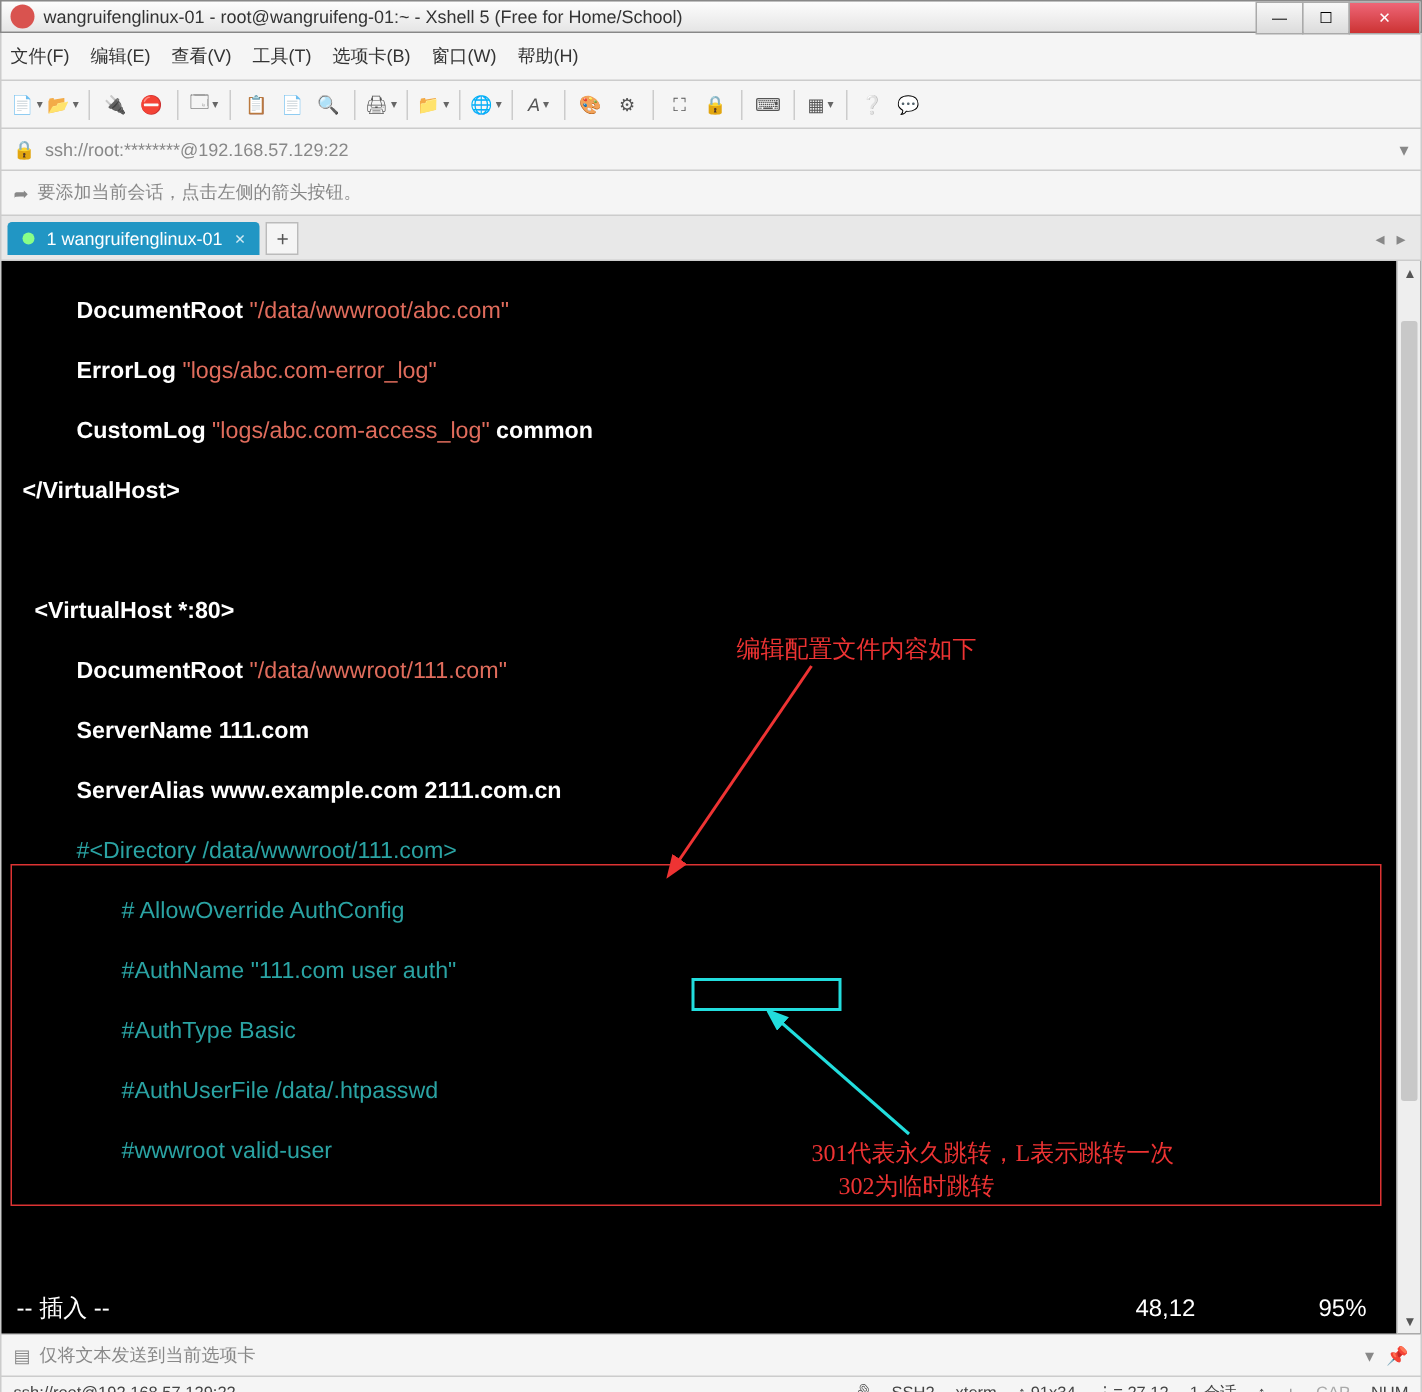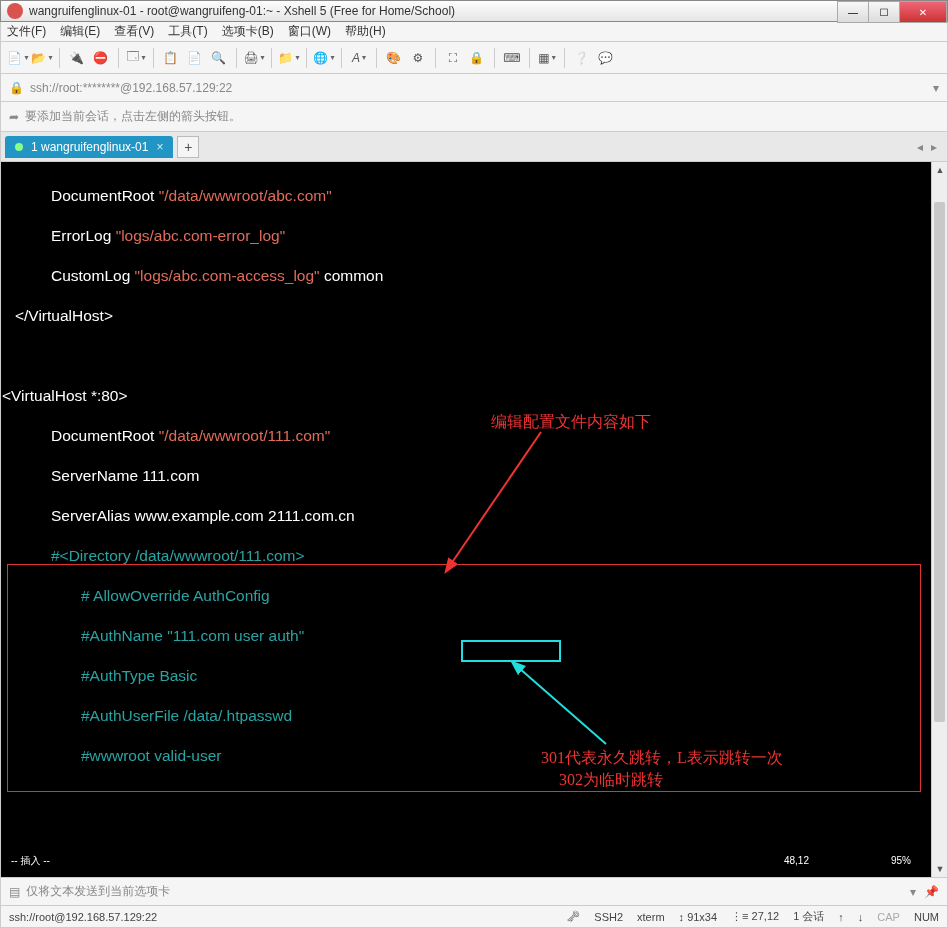--- a/index.html
+++ b/index.html
@@ -5,21 +5,21 @@
 * { margin: 0; padding: 0; box-sizing: border-box; font-family: "Microsoft YaHei", "SimSun", sans-serif; }
 body { width: 948px; height: 928px; background: #f0f0f0; overflow: hidden; font-size: 12px; }
 
 .titlebar { height: 22px; background: linear-gradient(#fdfdfd, #e5e5e5); border: 1px solid #888; display: flex; align-items: center; padding: 0 0 0 6px; }
 .titlebar .app-icon { width: 16px; height: 16px; background: #d9534f; border-radius: 50%; margin-right: 6px; }
 .titlebar .title-text { flex: 1; color: #333; font-size: 12px; }
 .win-controls { display: flex; height: 100%; }
 .win-btn { width: 32px; height: 22px; display: flex; align-items: center; justify-content: center; border: 1px solid #aaa; background: linear-gradient(#f8f8f8,#dcdcdc); margin-left: -1px; font-size: 10px; }
 .win-close { background: linear-gradient(#e67,#c33); color: #fff; width: 48px; border-top-right-radius: 0; }
 
-.menubar { height: 20px; background: #f5f5f5; border: 1px solid #ccc; border-top: none; display: flex; align-items: center; padding: 0 6px; gap: 14px; color: #333; }
+.menubar { height: 32px; background: #f5f5f5; border: 1px solid #ccc; border-top: none; display: flex; align-items: center; padding: 0 6px; gap: 14px; color: #333; }
 .menubar span { cursor: default; }
 
 .toolbar { height: 32px; background: #f5f5f5; border: 1px solid #ccc; border-top: none; display: flex; align-items: center; padding: 0 8px; gap: 6px; }
 .toolbar .tb-icon { width: 18px; height: 18px; display: inline-flex; align-items: center; justify-content: center; color: #555; }
 .toolbar .sep { width: 1px; height: 20px; background: #ccc; margin: 0 2px; }
 .dd::after { content: "▾"; font-size: 8px; margin-left: 2px; color: #666; }
 
 .addressbar { height: 28px; background: #f5f5f5; border: 1px solid #ccc; border-top: none; display: flex; align-items: center; padding: 0 8px; color: #888; gap: 6px; }
 .addressbar .lock { font-size: 12px; }
 
@@ -29,33 +29,33 @@
 .tab { background: #2196c4; color: #fff; border-radius: 3px 3px 0 0; padding: 4px 10px; display: flex; align-items: center; gap: 8px; font-size: 12px; }
 .tab-dot { width: 8px; height: 8px; background: #8f8; border-radius: 50%; }
 .tab-close { font-size: 12px; opacity: 0.8; }
 .tab-add { margin-left: 4px; width: 22px; height: 22px; border: 1px solid #bbb; background: #f5f5f5; display: flex; align-items: center; justify-content: center; font-size: 14px; color: #555; }
 .tabs-right { margin-left: auto; color: #888; display: flex; gap: 8px; padding-right: 6px; }
 
 .terminal-wrap { position: relative; border: 1px solid #ccc; border-top: none; height: 716px; background: #000; }
 .terminal { font-family: "Consolas","Courier New",monospace; font-size: 15.5px; line-height: 20px; color: #fff; padding: 4px 0 0 0; white-space: pre; position: relative; height: 100%; overflow: hidden; }
 .indent1 { padding-left: 50px; display: block; }
 .indent2 { padding-left: 80px; display: block; }
-.c-white { color: #fff; }
+.c-white { color: #fff; font-weight: bold; }
 .c-red { color: #e06c5c; }
 .c-tealblue { color: #2aa3a3; }
 
 .red-box { position: absolute; border: 1px solid #d33; pointer-events: none; }
 .cyan-box { position: absolute; border: 2px solid #2dd; pointer-events: none; }
 .anno-text { position: absolute; color: #e33; font-family: "SimSun","Microsoft YaHei"; font-size: 16px; pointer-events: none; }
 
 .scrollbar { position: absolute; right: 0; top: 0; width: 16px; height: 100%; background: #eee; border-left: 1px solid #ccc; }
 .scroll-thumb { position: absolute; left: 2px; right: 2px; top: 40px; height: 520px; background: #c8c8c8; border-radius: 2px; }
 .scroll-arrow { position: absolute; left: 0; width: 16px; height: 16px; display: flex; align-items: center; justify-content: center; font-size: 9px; color: #555; }
 
-.status-line-last { position: absolute; bottom: 6px; left: 0; right: 16px; color: #fff; font-family: Consolas,monospace; font-size: 10px; display: flex; }
+.status-line-last { position: absolute; bottom: 6px; left: 0; right: 16px; color: #fff; font-family: Consolas,monospace; font-size: 16px; display: flex; }
 
 .sendbar { height: 28px; background: #f5f5f5; border: 1px solid #ccc; border-top: none; display: flex; align-items: center; padding: 0 8px; color: #888; gap: 6px; }
 .sendbar-right { margin-left: auto; display: flex; gap: 8px; color: #888; }
 
 .statusbar { height: 22px; background: #f5f5f5; border: 1px solid #ccc; border-top: none; display: flex; align-items: center; padding: 0 8px; color: #444; font-size: 11px; }
 .statusbar .right { margin-left: auto; display: flex; gap: 14px; align-items: center; }
 
 svg.arrow { position: absolute; pointer-events: none; }
 </style>
 </head>
@@ -142,21 +142,21 @@
   </div>
 </div>
 
 <div class="terminal-wrap">
   <div class="terminal">
 <span class="indent1"><span class="c-white">DocumentRoot </span><span class="c-red">"/data/wwwroot/abc.com"</span></span>
 <span class="indent1"><span class="c-white">ErrorLog </span><span class="c-red">"logs/abc.com-error_log"</span></span>
 <span class="indent1"><span class="c-white">CustomLog </span><span class="c-red">"logs/abc.com-access_log"</span><span class="c-white"> common</span></span>
 <span class="c-white" style="padding-left:14px;display:block">&lt;/VirtualHost&gt;</span>
 <span style="display:block;height:20px"></span>
-<span class="c-white" style="padding-left:1px;display:block">&lt;VirtualHost *:80&gt;</span>
+<span class="c-white" style="padding-left:22px;display:block">&lt;VirtualHost *:80&gt;</span>
 <span class="indent1"><span class="c-white">DocumentRoot </span><span class="c-red">"/data/wwwroot/111.com"</span></span>
 <span class="indent1 c-white">ServerName 111.com</span>
 <span class="indent1 c-white">ServerAlias www.example.com 2111.com.cn</span>
 <span class="indent1 c-tealblue">#&lt;Directory /data/wwwroot/111.com&gt;</span>
 <span class="indent2 c-tealblue"># AllowOverride AuthConfig</span>
 <span class="indent2 c-tealblue">#AuthName "111.com user auth"</span>
 <span class="indent2 c-tealblue">#AuthType Basic</span>
 <span class="indent2 c-tealblue">#AuthUserFile /data/.htpasswd</span>
 <span class="indent2 c-tealblue">#wwwroot valid-user</span>
 

